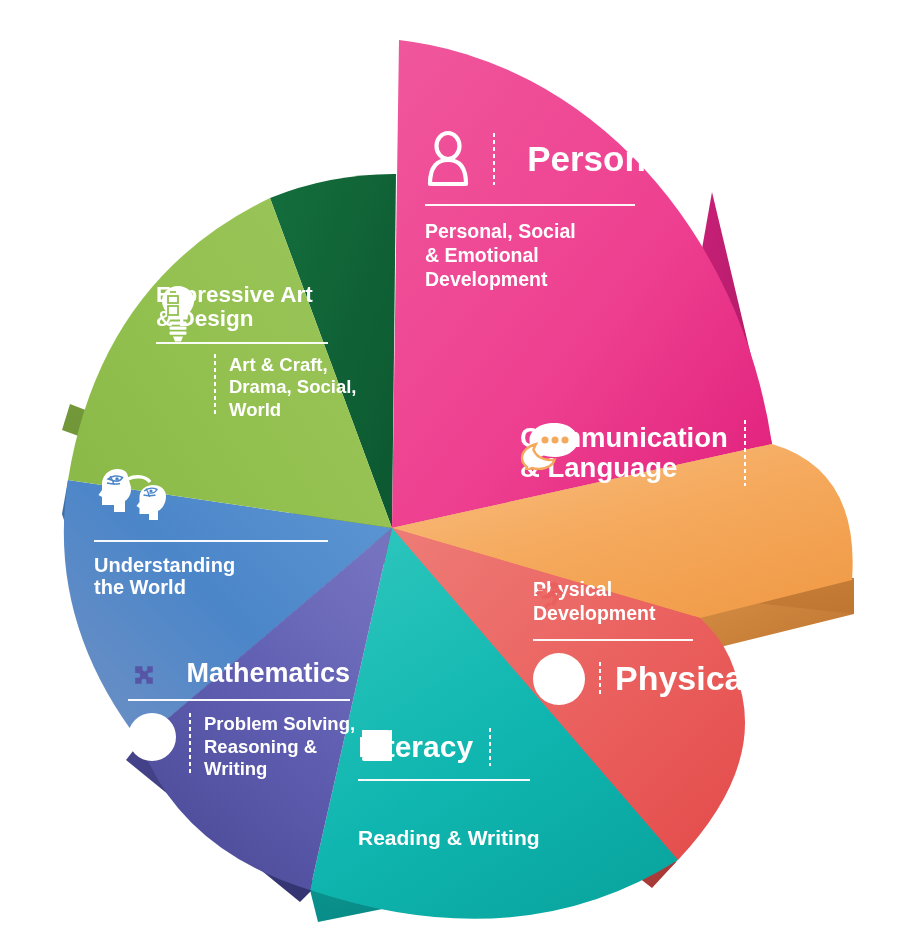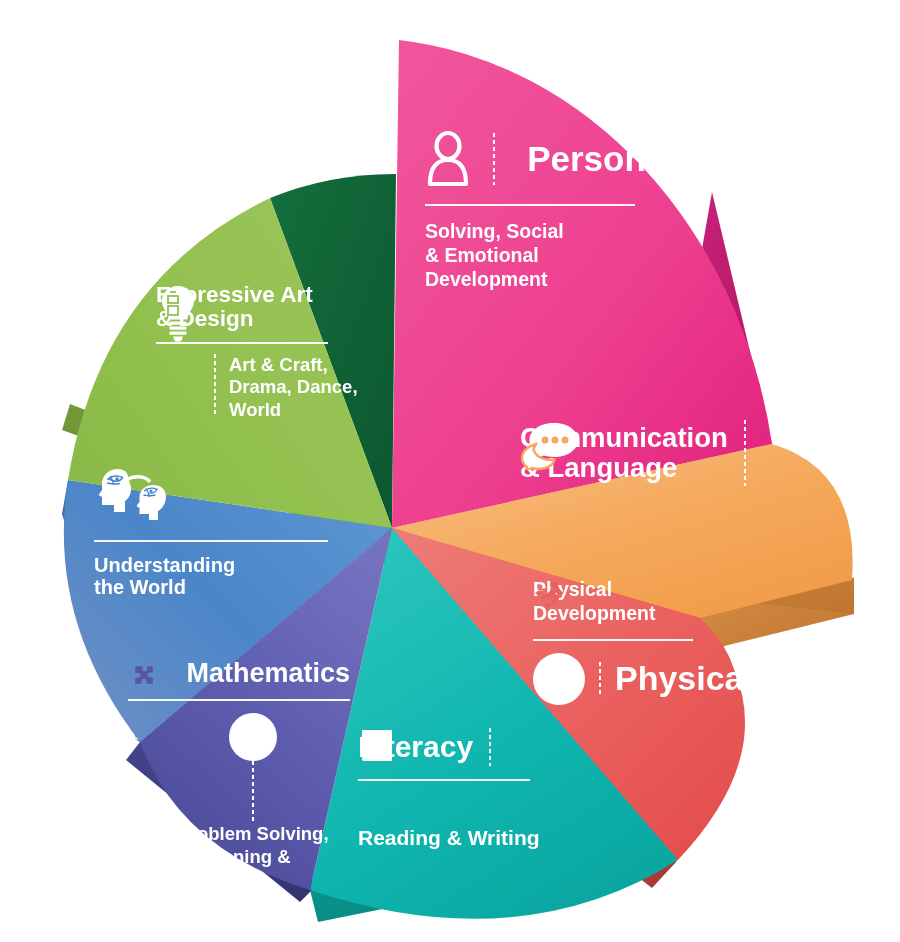--- a/index.html
+++ b/index.html
@@ -151,21 +151,21 @@
       <svg viewBox="0 0 46 58" width="46" height="58">
         <ellipse cx="23" cy="16" rx="11.5" ry="13" fill="none" stroke="#fff" stroke-width="4.2"></ellipse>
         <path d="M5 54 C5 36 13 30 23 30 C33 30 41 36 41 54 Z" fill="none" stroke="#fff" stroke-width="4.2" stroke-linejoin="round"></path>
       </svg>
     </span>
     <span class="dots" style="height:52px;margin:0 16px 0 14px;"></span>
     <span class="title" style="font-size:35px;">Personal</span>
   </div>
   <div class="rule" style="width:210px;margin:16px 0 14px 0;"></div>
   <div class="sub" style="font-size:19.5px;">
-    <div>Solving, Social</div>
+    <div>Personal, Social</div>
     <div>&amp; Emotional</div>
     <div>Development</div>
   </div>
 </div>
 
 <div class="lbl" style="left:520px; top:420px; width:310px;">
   <div style="display:flex;align-items:center;">
     <span class="title" style="font-size:27.5px;">
       <div>Communication</div>
       <div>&amp; Language</div>
@@ -223,34 +223,34 @@
       </svg>
     </span>
   </div>
   <div class="rule" style="width:172px;margin:12px 0 10px 0;"></div>
   <div class="sub" style="font-size:21px;margin-top:44px;">Reading &amp; Writing</div>
 </div>
 
 <div class="lbl" style="left:128px; top:659px; width:250px;">
   <div class="title" style="font-size:27px;text-align:right;width:222px;">Mathematics</div>
   <div class="rule" style="width:222px;margin:11px 0 12px 0;"></div>
-  <div style="display:flex;align-items:center;flex-direction:column;">
+  <div style="display:flex;align-items:flex-start;">
     <span class="circ" style="width:48px;height:48px;flex:none;">
       <svg viewBox="0 0 40 40" width="32" height="32">
         <path d="M9 9 H18 V12.5 A3 3 0 0 0 24 12.5 V9 H31 V17 H27.6
                  A3 3 0 0 0 27.6 23 H31 V31 H23 V27.6
                  A3 3 0 0 0 17 27.6 V31 H9 V23.5 H12.4
                  A3 3 0 0 0 12.4 17.5 H9 Z" fill="#5655A6"></path>
       </svg>
     </span>
     <span class="dots" style="height:62px;margin:0 13px 0 13px;flex:none;"></span>
     <span class="sub" style="font-size:18.5px;">
       <div>Problem Solving,</div>
       <div>Reasoning &amp;</div>
-      <div>Numeracy</div>
+      <div>Writing</div>
     </span>
   </div>
 </div>
 
 <div class="lbl" style="left:94px; top:468px; width:250px;">
   <span style="display:inline-block;width:80px;height:54px;margin-left:26px;">
     <svg viewBox="0 0 80 54" width="80" height="54">
       <path d="M34 9 C34 3.5 28.5 0.5 22.5 1 C14 1.7 8 8 8 16 L8 22 L4.5 27 L8 29
                L8 37 L20 37 L20 44 L31 44 L31 33 C35.5 30 37.5 25 37 19 Z" fill="#fff"></path>
       <path d="M14 11 C18 7.5 24 7 28.5 9.5 C27 12 24 13.5 21 13
@@ -293,19 +293,19 @@
         <path d="M14 9 L20 9" stroke="#92C04E" stroke-width="1.8"></path>
         <rect x="13.5" y="38.5" width="17" height="3.2" rx="1" fill="#fff"></rect>
         <rect x="13.5" y="43.5" width="17" height="3.2" rx="1" fill="#fff"></rect>
         <rect x="13.5" y="48.5" width="17" height="3.2" rx="1" fill="#fff"></rect>
         <path d="M17 53.5 H27 L25 58.5 H19 Z" fill="#fff"></path>
       </svg>
     </span>
     <span class="dots" style="height:62px;margin:0 13px 0 12px;flex:none;"></span>
     <span class="sub" style="font-size:18.5px;">
       <div>Art &amp; Craft,</div>
-      <div>Drama, Dance,</div>
+      <div>Drama, Social,</div>
       <div>World</div>
     </span>
   </div>
 </div>
 
 </div>
 
 </body></html>

